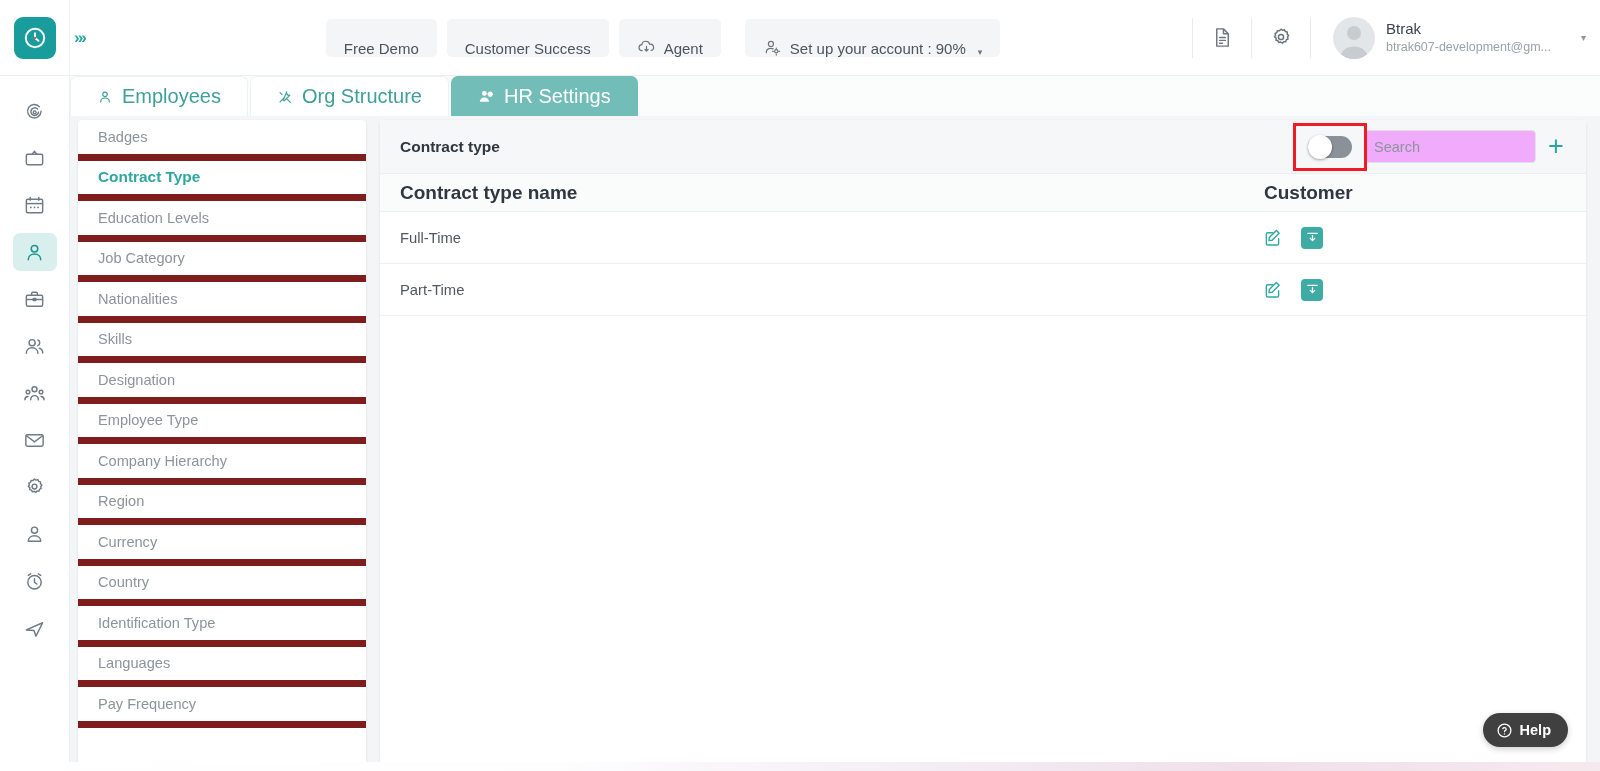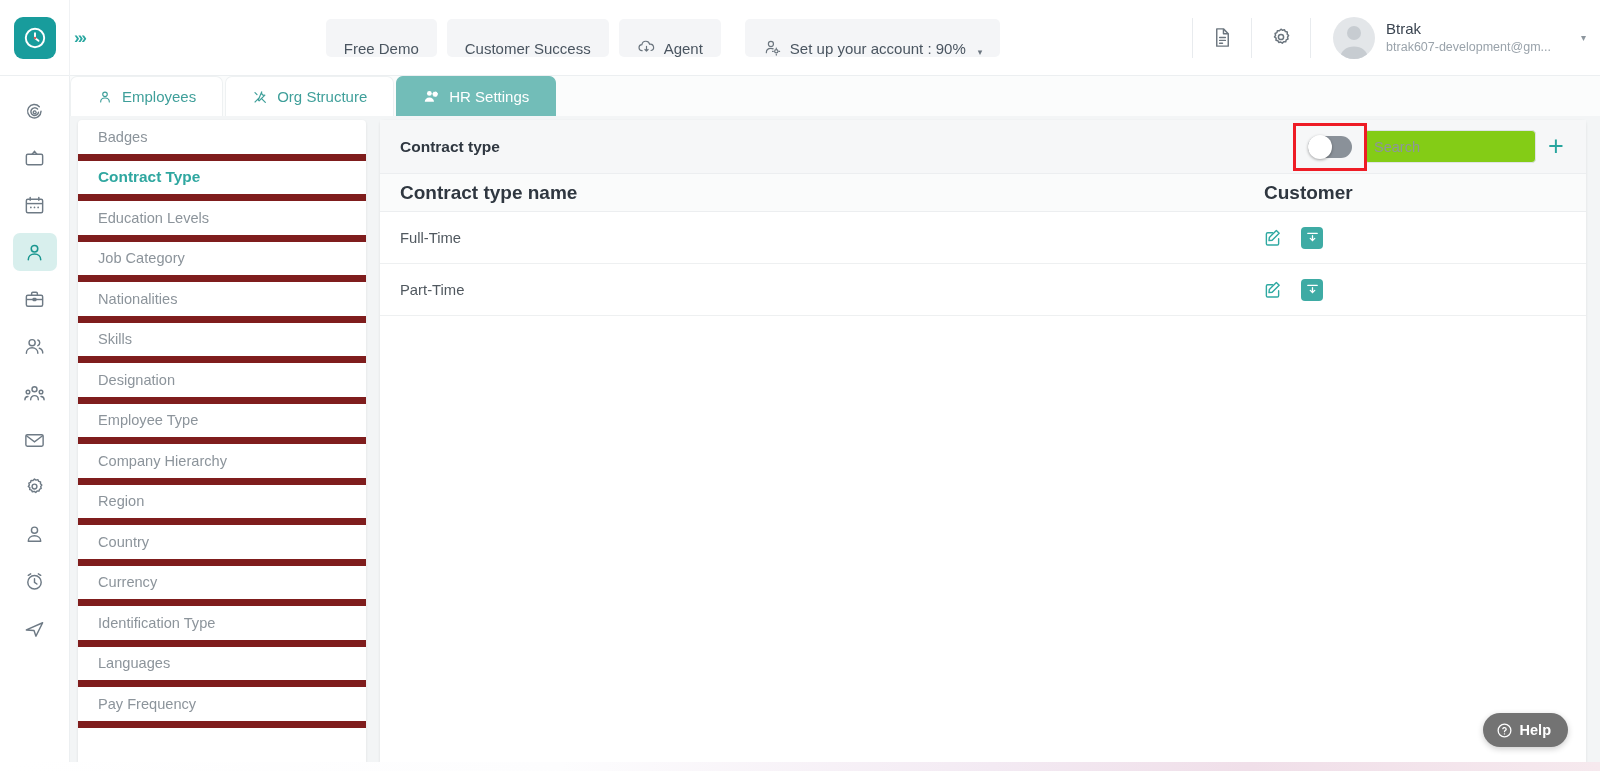--- a/index.html
+++ b/index.html
@@ -77,21 +77,21 @@
   }
   .rail-item.active { background:#d8efed; color:#18968f; }
 
   
   .tabsbar {
     position:absolute; top:76px; left:70px; width:1530px; height:40px;
     background:#fbfcfc; display:flex; align-items:flex-end;
   }
   .tab {
     height: 40px; padding: 0 26px; display:flex; align-items:center; gap:9px;
-    font-size: 15px; color:#3f9f9a; background:#fff; cursor:pointer;
+    font-size: 20px; color:#3f9f9a; background:#fff; cursor:pointer;
     border-top-left-radius: 7px; border-top-right-radius: 7px;
     border: 1px solid #eef1f2; border-bottom: none; margin-right: 2px;
   }
   .tab.active { background:#72bdb8; color:#fff; border-color:#72bdb8; }
 
   
   .body-area {
     position:absolute; top:116px; left:70px; width:1530px; height:655px;
     background:#f3f5f6; display:flex; padding: 4px 14px 0 8px; gap: 14px;
   }
@@ -122,21 +122,21 @@
   .toggle {
     width: 44px; height: 22px; border-radius: 12px; background:#8a9199;
     position: relative; cursor:pointer; display:block;
   }
   .toggle .knob {
     position:absolute; left: 0px; top: -1px; width: 24px; height: 24px;
     border-radius: 50%; background:#fff; box-shadow: 0 1px 3px rgba(0,0,0,.35);
   }
   .searchbox {
     width: 172px; height: 33px; border:1px solid #dfe3e6; border-radius:4px;
-    background:#84cc16; padding: 0 9px; font-size: 14.5px; color:#59626a;
+    background:#f0abfc; padding: 0 9px; font-size: 14.5px; color:#59626a;
     font-family: "Liberation Sans", sans-serif; outline:none;
   }
   .searchbox::placeholder { color:#8d959c; }
   .plusbtn {
     width: 40px; height:40px; display:flex; align-items:center; justify-content:center;
     color:#27a59e; font-size: 27px; font-weight: 300; cursor:pointer; line-height: 1;
   }
   .table { flex:1; display:flex; flex-direction:column; }
   .thead {
     height: 38px; display:flex; align-items:center; background:#fafbfb;
@@ -155,21 +155,21 @@
     display:flex; align-items:center; justify-content:center; cursor:pointer;
   }
   .tfoot {
     height: 46px; border-top:1px solid #eceef0; display:flex; align-items:center;
     padding-left: 22px; font-size: 13.5px; color:#9aa2a9;
   }
   .spacer { flex:1; }
 
   .helpbtn {
     position:absolute; right: 18px; bottom: 16px;
-    background:#737373; color:#fff; border-radius: 20px; height: 34px;
+    background:#404040; color:#fff; border-radius: 20px; height: 34px;
     display:flex; align-items:center; gap:7px; padding: 0 17px 0 13px;
     font-size: 14.5px; font-weight: 600; cursor:pointer;
     box-shadow: 0 2px 6px rgba(0,0,0,.2);
   }
   .bottom-strip {
     position:absolute; left:0; bottom:0; width:1600px; height:9px;
     background: linear-gradient(90deg,#ffffff 0%,#fdfdfe 35%,#f3eaf3 62%,#f0dfe9 78%,#f6e9ee 100%);
   }
   .rail-bottom-fill{
     position:absolute; left:0; bottom:0; width:70px; height:9px; background:#fff;
@@ -405,24 +405,24 @@
       <div class="side-item">
           <span>Employee Type</span>
         </div>
       <div class="side-item">
           <span>Company Hierarchy</span>
         </div>
       <div class="side-item">
           <span>Region</span>
         </div>
       <div class="side-item">
+          <span>Currency</span>
+        </div>
+      <div class="side-item">
           <span>Country</span>
-        </div>
-      <div class="side-item">
-          <span>Currency</span>
         </div>
       <div class="side-item">
           <span>Identification Type</span>
         </div>
       <div class="side-item">
           <span>Languages</span>
         </div>
       <div class="side-item">
           <span>Pay Frequency</span>
         </div>

